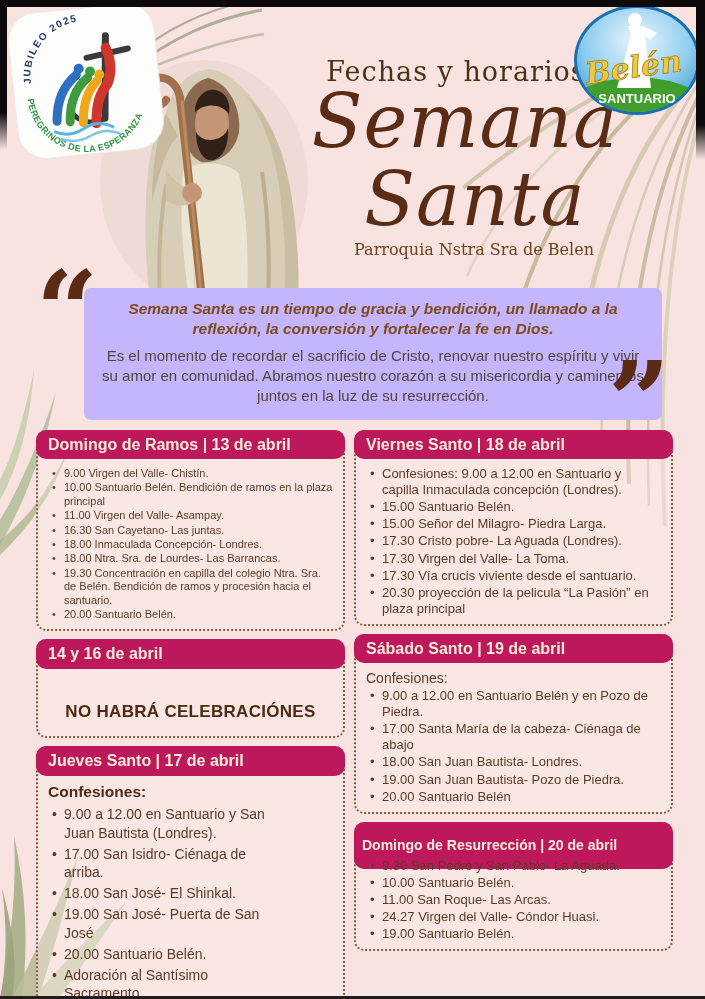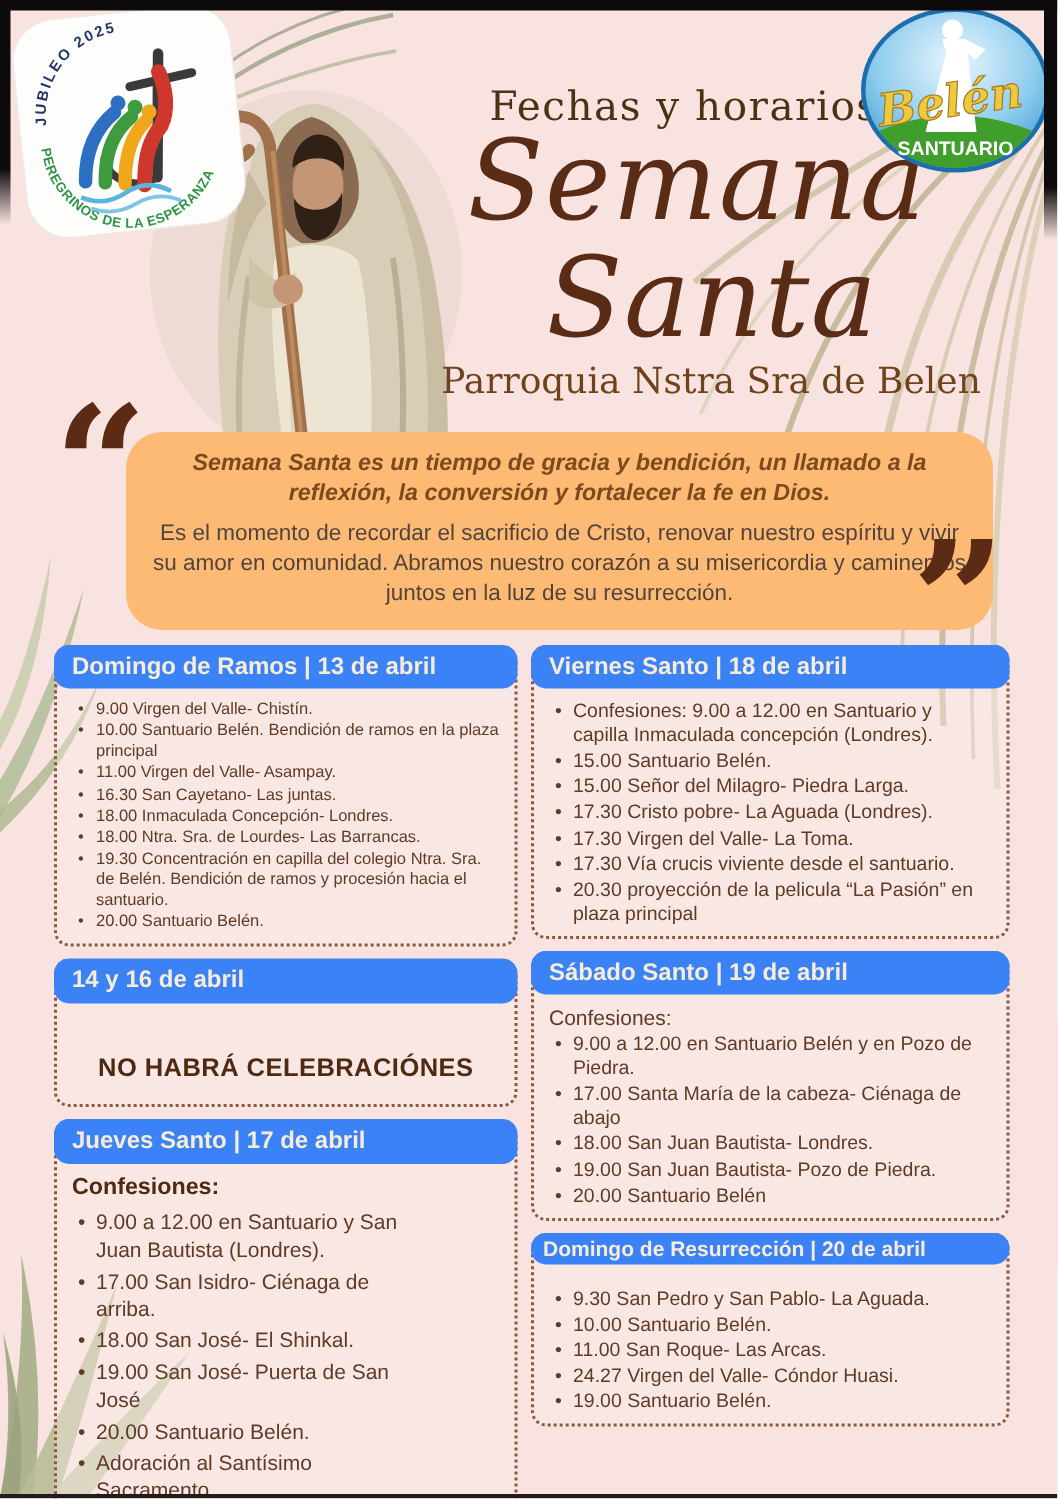--- a/index.html
+++ b/index.html
@@ -28,57 +28,57 @@
   .jesus{position:absolute;left:96px;top:52px;width:214px;height:250px;z-index:2}
 
   
   .pretitle{position:absolute;left:288px;top:56px;width:336px;text-align:center;z-index:2;
             font-family:"DejaVu Serif",serif;font-size:27px;color:#4e3114;letter-spacing:1px}
   .title-line{position:absolute;text-align:center;font-family:"DejaVu Serif",serif;
               font-style:italic;color:#5a2c16;z-index:2;line-height:1;letter-spacing:1px}
   .title-semana{left:248px;top:84px;width:434px;font-size:74px}
   .title-santa{left:258px;top:162px;width:434px;font-size:74px}
   .parish{position:absolute;left:268px;top:240px;width:412px;text-align:center;z-index:2;
-          font-family:"DejaVu Serif",serif;font-size:24px;color:#6e431c}
-
-  
-  .quote-box{position:absolute;left:84px;top:288px;width:578px;background:#fdba74;
-             border-radius:24px;padding:11px 18px 13px;text-align:center;z-index:2}
+          font-family:"DejaVu Serif",serif;font-size:16px;color:#6e431c}
+
+  
+  .quote-box{position:absolute;left:84px;top:288px;width:578px;background:#c4b5fd;
+             border-radius:7px;padding:11px 18px 13px;text-align:center;z-index:2}
   .quote-bold{font-size:15.5px;font-weight:bold;font-style:italic;color:#7d4a1f;line-height:1.32}
   .quote-body{margin-top:6px;font-size:15px;color:#52443c;line-height:1.35}
   .quote-mark{position:absolute;font-family:"DejaVu Serif",serif;font-weight:bold;color:#5c2b15;
               font-size:108px;line-height:.92;height:72px;width:70px;overflow:hidden;z-index:3}
   .qm-open{left:36px;top:262px}
   .qm-close{left:608px;top:352px}
 
   
   .col{position:absolute;top:430px;z-index:2}
   .col-left{left:36px;width:309px}
   .col-right{left:354px;width:319px}
 
   .sched-box{position:relative;border:2px dotted #8a5a3c;border-radius:10px;
              margin-bottom:8px;padding:35px 10px 7px 10px;background:rgba(252,238,234,.35)}
-  .sched-header{position:absolute;top:-2px;left:-2px;right:-2px;background:#3b82f6;
+  .sched-header{position:absolute;top:-2px;left:-2px;right:-2px;background:#be185d;
                 color:#f7edd6;font-weight:bold;font-size:16px;line-height:1.2;
                 padding:5px 12px;border-radius:10px}
   .sched-body{color:#5d3b26}
   .intro{font-size:14px;color:#5d3b26;margin-bottom:2px}
   ul.items{list-style:none}
   .items li{position:relative;padding-left:16px;margin-bottom:1px}
   .items li::before{content:"•";position:absolute;left:4px}
 
   .box-domingo-ramos .items{font-size:11px;line-height:1.22}
   .col-right .items{font-size:13px;line-height:1.24}
   .col-right .sched-box{padding-top:34px;padding-bottom:6px}
   .box-jueves-santo{padding-right:56px}
   .box-jueves-santo .intro{font-weight:bold;font-size:15.5px;color:#4f2a12;margin-bottom:4px}
   .box-jueves-santo .items{font-size:14px;line-height:1.3}
   .box-jueves-santo .items li{margin-bottom:3px}
   .box-lunes-miercoles{padding-top:56px}
-  .box-domingo-resurreccion .sched-header{font-size:14px;padding:2px 8px}
+  .box-domingo-resurreccion .sched-header{font-size:14px;padding:15px 8px}
   .note{font-weight:bold;text-align:center;font-size:17px;color:#4f2a12;
         padding:5px 0 7px;letter-spacing:.3px}
 </style>
 </head>
 <body>
 
 <div class="poster">
 
   <svg class="palm palm-topright" viewBox="0 0 262 505">
     <path d="M248,18 C150,52 72,110 20,152" stroke="#cdc2a6" stroke-width="4" fill="none" opacity=".85"></path>

